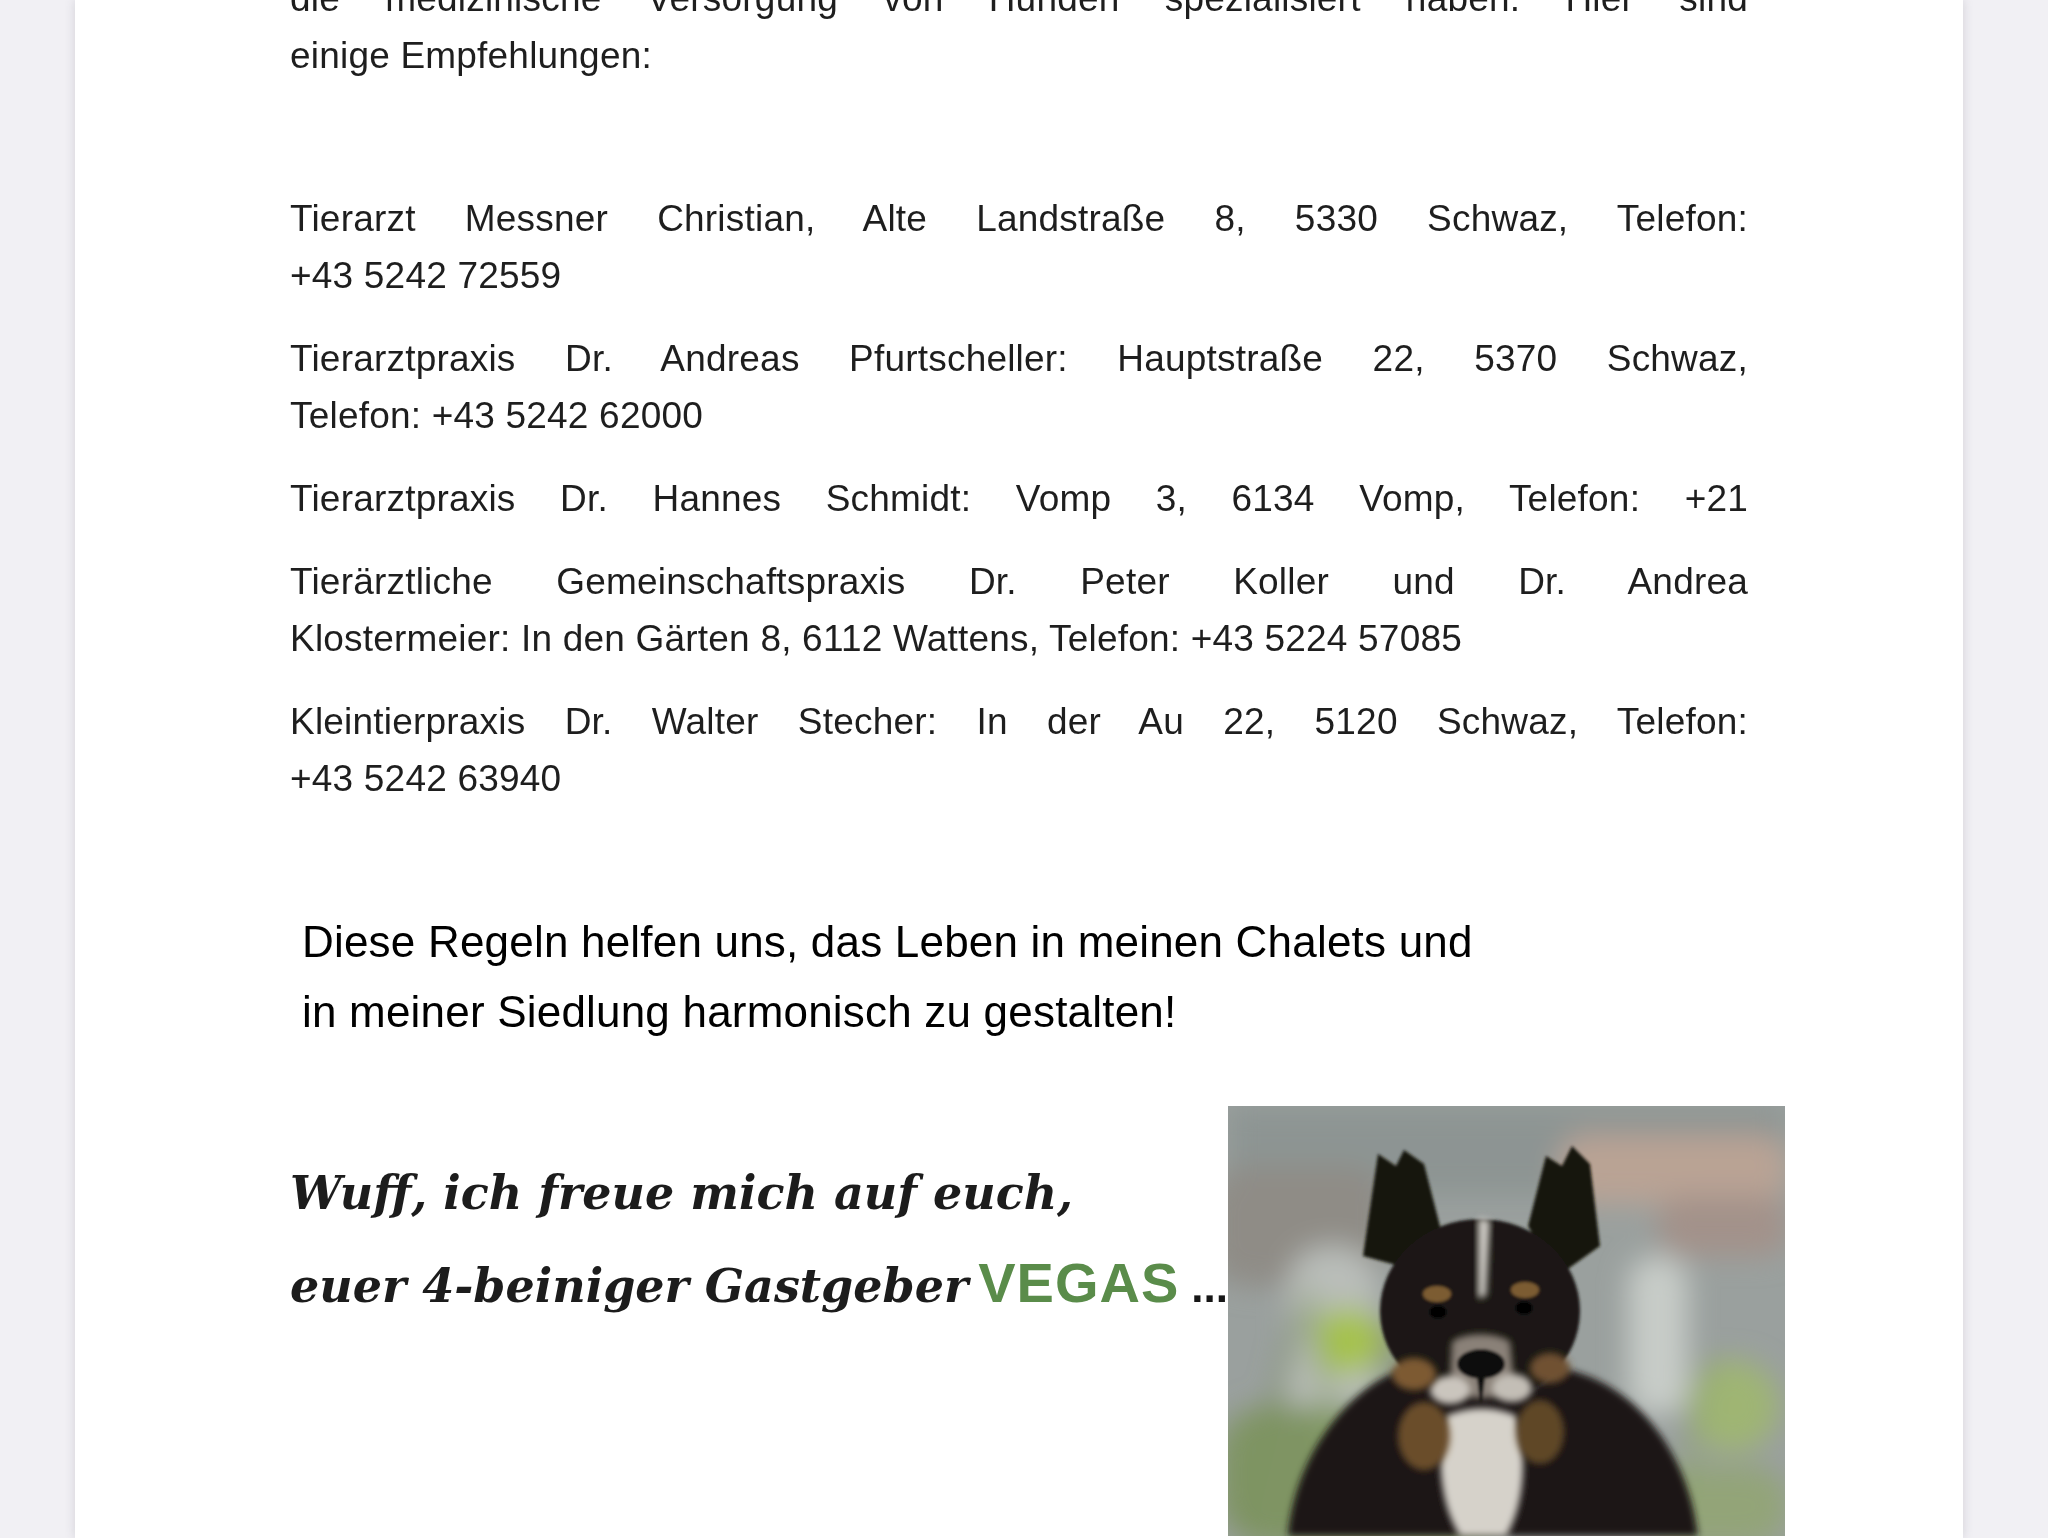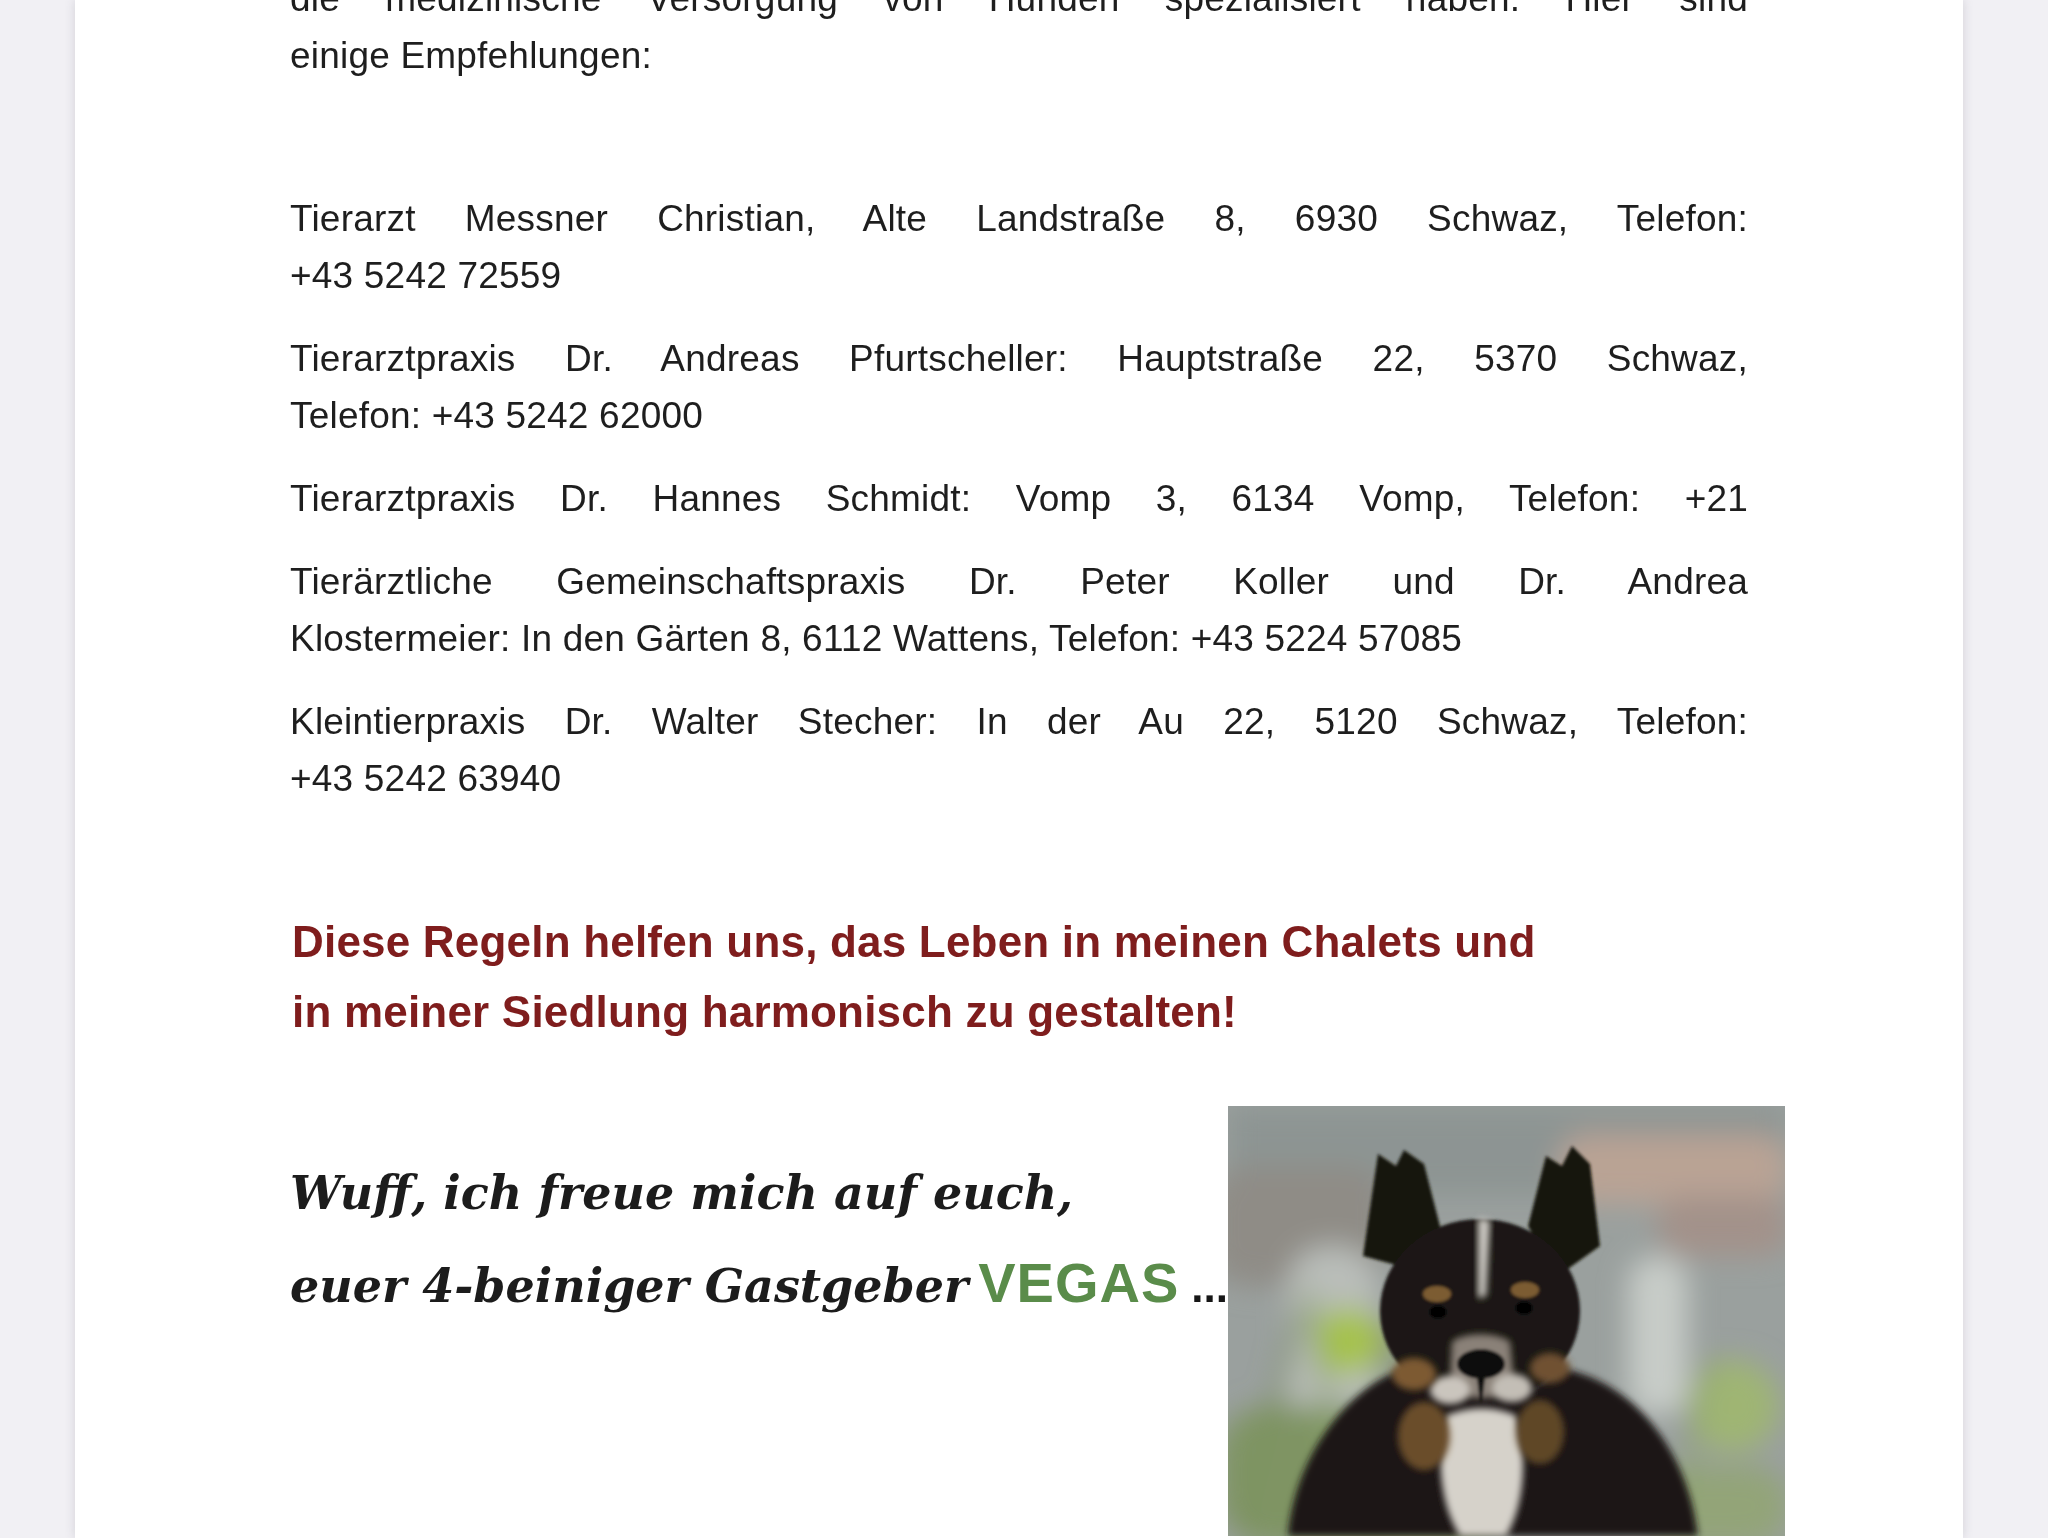--- a/index.html
+++ b/index.html
@@ -29,25 +29,25 @@
     line-height: 57px;
     color: #1e1e1e;
     letter-spacing: 0.2px;
     margin: 0 0 26px 0;
   }
   .line { display: block; white-space: nowrap; }
   .just  { text-align: justify; text-align-last: justify; white-space: normal; }
   .intro { margin-top: -30px; margin-bottom: 106px; }
   .note  { margin-bottom: 0; }
   .green-heading {
-    margin: 100px 0 0 2px;
+    margin: 100px 0 0 12px;
     font-size: 44px;
     line-height: 70px;
-    font-weight: bold;
-    color: #7f1d1d;
+    font-weight: normal;
+    color: #000000;
     letter-spacing: 0.2px;
   }
   .bottom-block {
     margin-top: 59px;
     display: flex;
     align-items: flex-start;
   }
   .signoff {
     flex: 1;
     padding-top: 42px;
@@ -93,21 +93,21 @@
 
 <div class="page">
   <div class="content">
 
     <p class="doc-text intro">
       <span class="line just">die medizinische Versorgung von Hunden spezialisiert haben. Hier sind</span>
       <span class="line">einige Empfehlungen:</span>
     </p>
 
     <p class="doc-text">
-      <span class="line just">Tierarzt Messner Christian, Alte Landstraße 8, 6930 Schwaz, Telefon:</span>
+      <span class="line just">Tierarzt Messner Christian, Alte Landstraße 8, 5330 Schwaz, Telefon:</span>
       <span class="line">+43 5242 72559</span>
     </p>
 
     <p class="doc-text">
       <span class="line just">Tierarztpraxis Dr. Andreas Pfurtscheller: Hauptstraße 22, 5370 Schwaz,</span>
       <span class="line">Telefon: +43 5242 62000</span>
     </p>
 
     <p class="doc-text">
       <span class="line just">Tierarztpraxis Dr. Hannes Schmidt: Vomp 3, 6134 Vomp, Telefon: +21</span>

